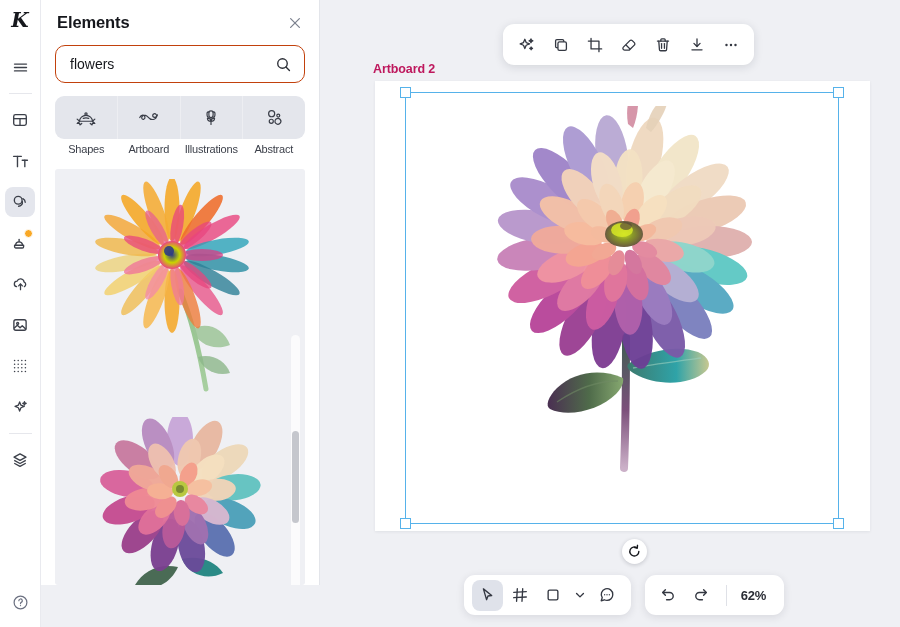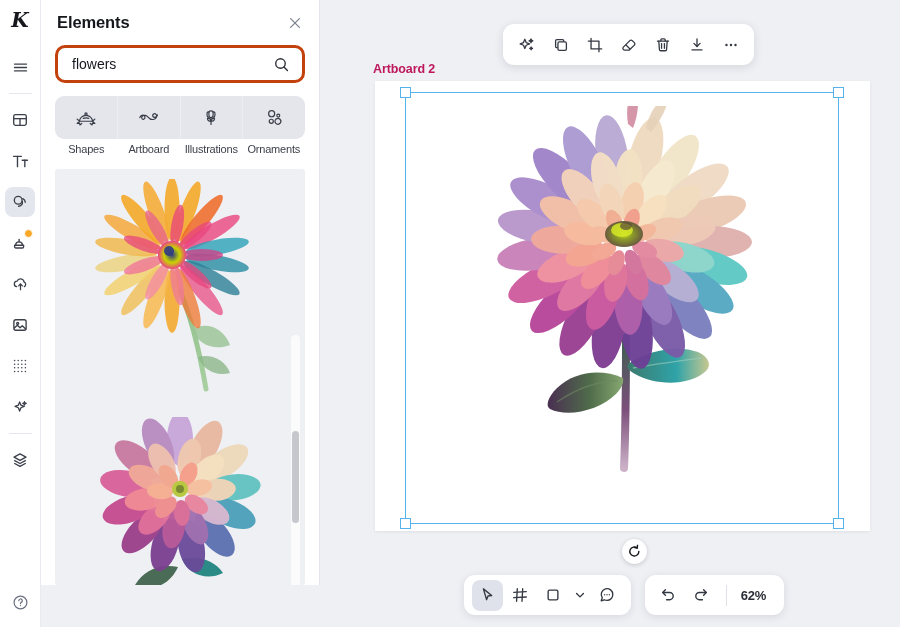--- a/index.html
+++ b/index.html
@@ -82,21 +82,21 @@
     letter-spacing: -0.1px;
   }
   .panel-close {
     width: 20px; height: 20px;
     display: flex; align-items: center; justify-content: center;
     color: #7b808e; cursor: pointer;
   }
   .search-wrap { padding: 0 14px; }
   .search-box {
     height: 38px;
-    border: 3px solid #c2410c;
+    border: 1px solid #c2410c;
     border-radius: 10px;
     display: flex; align-items: center;
     padding: 0 12px 0 14px;
     background: #fff;
   }
   .search-input {
     flex: 1;
     border: none; outline: none;
     font-family: "Liberation Sans", sans-serif;
     font-size: 14px; color: #15171c;
@@ -462,21 +462,21 @@
           <circle cx="9" cy="16.6" r="2.2"></circle>
           <path d="M14.2 14.2a3.2 3.2 0 1 0 4.5 4.5 3.2 3.2 0 0 0-4.5-4.5z"></path>
         </svg>
       </div>
     </div>
 
     <div class="cat-labels">
       <div class="cat-label">Shapes</div>
       <div class="cat-label">Artboard</div>
       <div class="cat-label">Illustrations</div>
-      <div class="cat-label">Ornaments</div>
+      <div class="cat-label">Abstract</div>
     </div>
 
     <div class="results">
 
       <div class="thumb">
         <svg width="200" height="215" viewBox="0 0 200 215">
           <defs>
             <linearGradient id="d1" x1="0" y1="0" x2="1" y2="1">
               <stop offset="0%" stop-color="#f5a623"></stop>
                 <stop offset="50%" stop-color="#e8457e"></stop>

